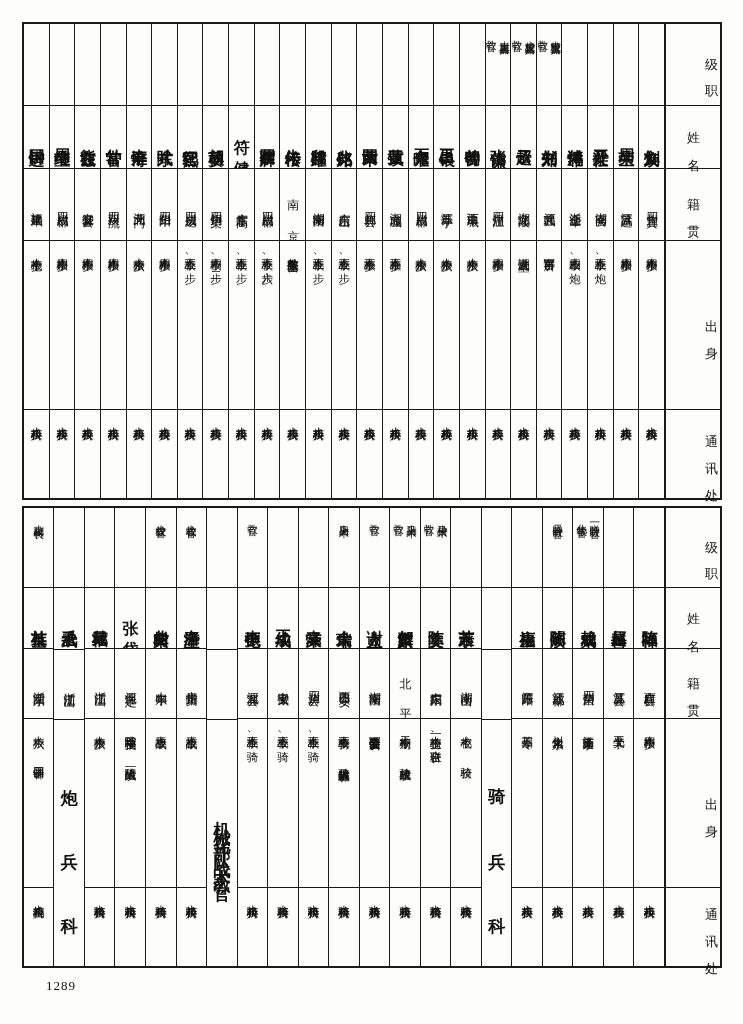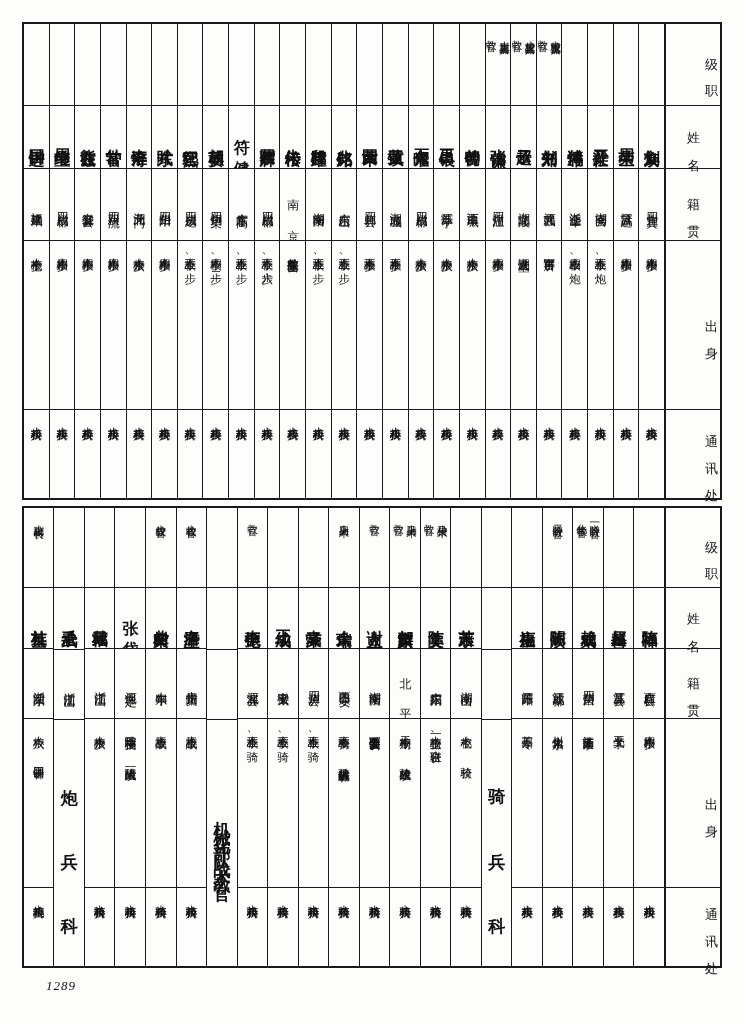--- a/index.html
+++ b/index.html
@@ -116,21 +116,20 @@
     font-weight:600;
     line-height:1.6;
   }
 
   .pagenum{
     position:absolute;
     left:46px;top:978px;
     font-size:13px;
     font-family:"Liberation Serif",serif;
     letter-spacing:1px;
-    font-style:italic;
   }
 </style>
 </head>
 <body>
 
 <div class="page">
 
   <div class="block" id="block-top">
     <div class="labelcol">
       <div class="labelcell r-rank">级  职</div>

